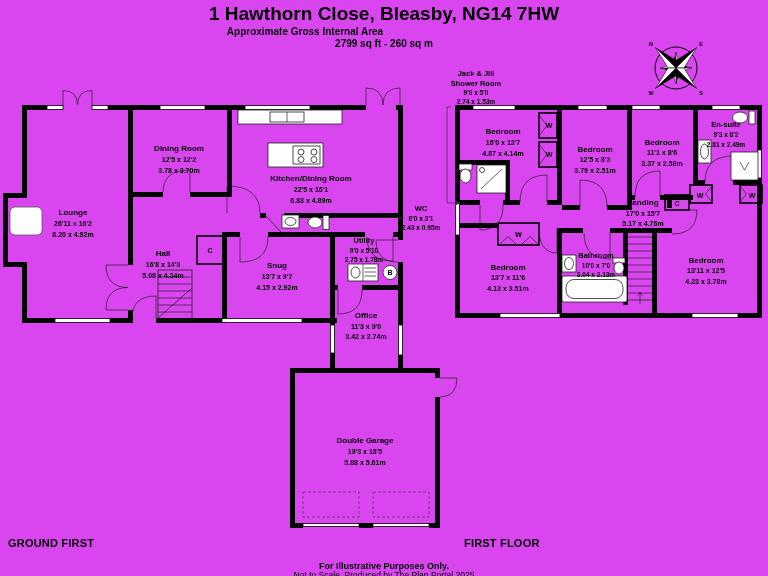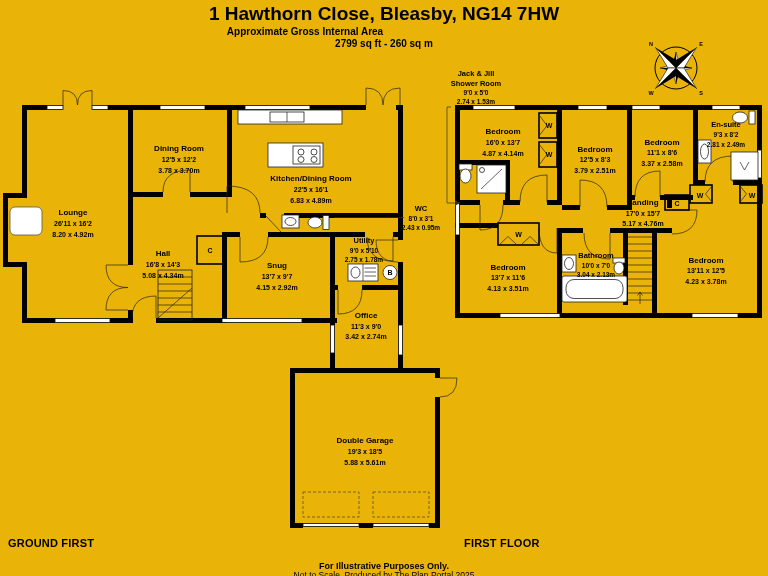--- a/index.html
+++ b/index.html
@@ -1,16 +1,16 @@
 <!DOCTYPE html>
 <html><head>
 <meta charset="utf-8">
 <style>
   html,body{margin:0;padding:0;background:#fff;}
-  .page{position:relative;width:768px;height:576px;background:#eab308;overflow:hidden;
+  .page{position:relative;width:768px;height:576px;background:#d946ef;overflow:hidden;
         font-family:"Liberation Sans",sans-serif;color:#000;}
   .title{position:absolute;top:3px;left:0;width:768px;text-align:center;
          font-size:19px;font-weight:bold;}
   .sub1{position:absolute;top:26px;left:0;width:610px;text-align:center;
         font-size:10px;font-weight:bold;}
   .sub2{position:absolute;top:38px;left:0;width:768px;text-align:center;
         font-size:10px;font-weight:bold;}
   .floorlabel{position:absolute;font-size:11px;font-weight:bold;letter-spacing:.2px;}
   .gf{left:8px;top:537px;}
   .ff{left:464px;top:537px;}

